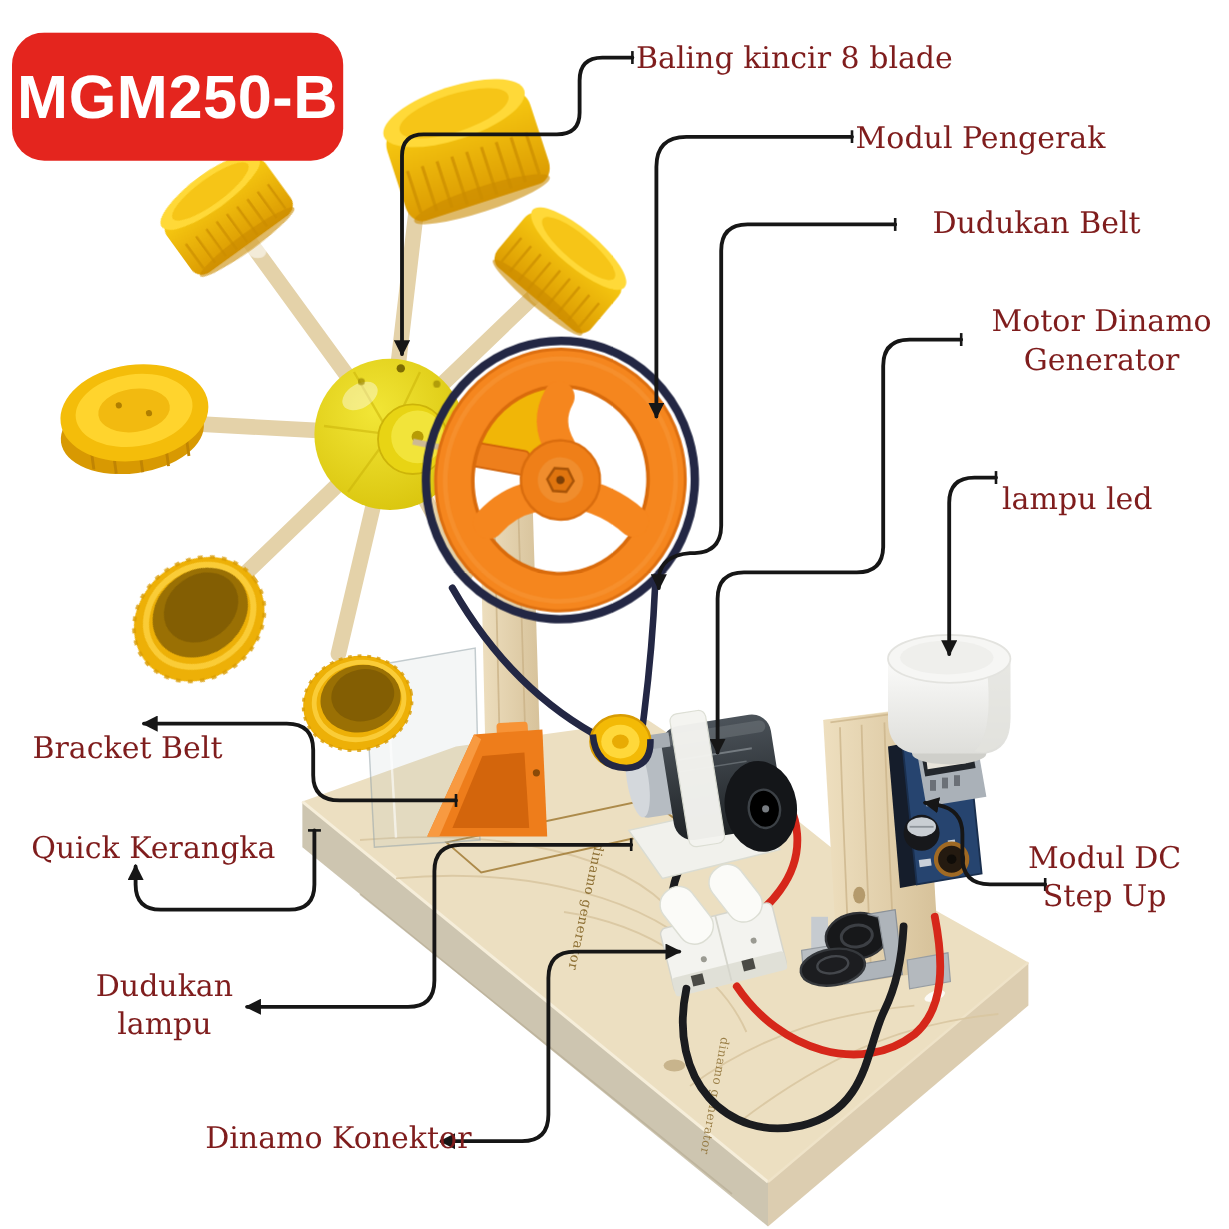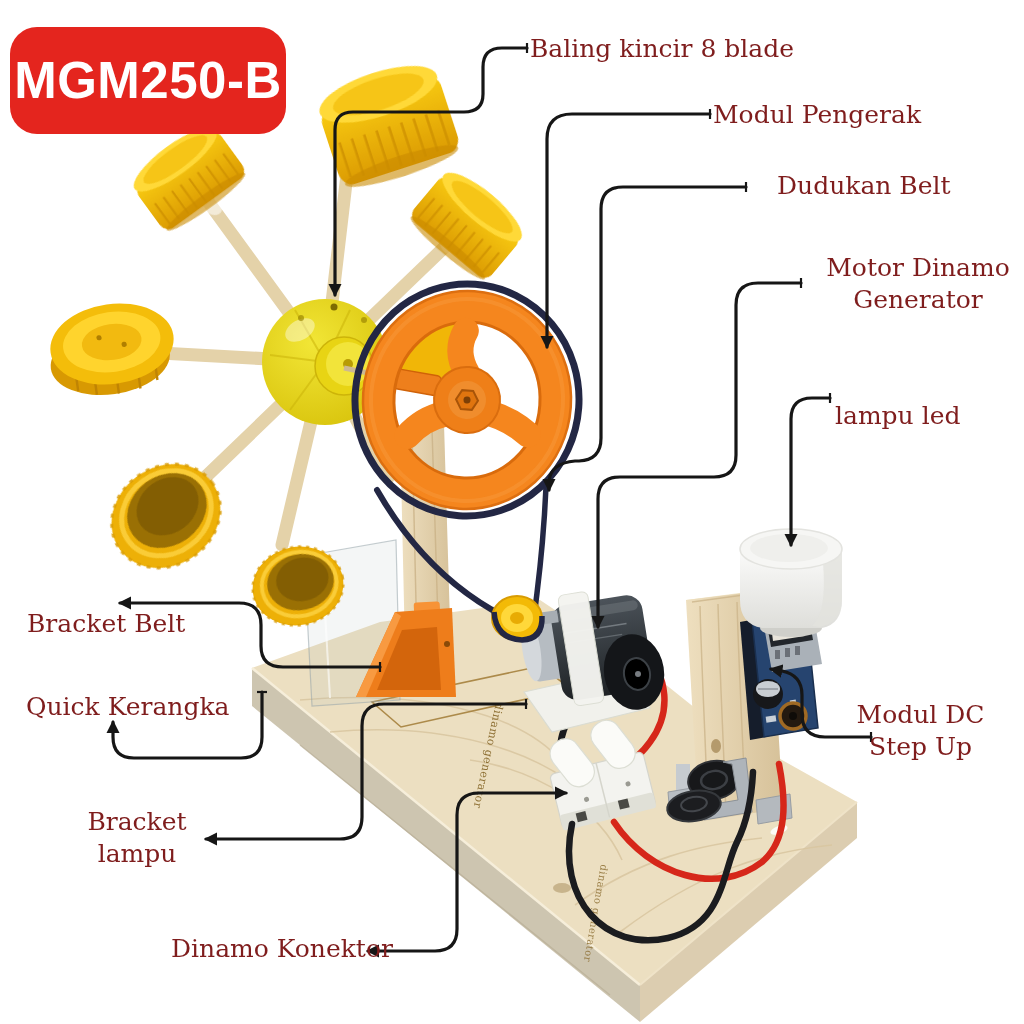--- a/index.html
+++ b/index.html
@@ -338,17 +338,17 @@
     <div>Generator</div>
   </div>
   <div class="lbl" style="left:835px;top:400px;">lampu led</div>
   <div class="lbl center" style="left:843px;top:699px;width:155px;">
     <div>Modul DC</div>
     <div>Step Up</div>
   </div>
   <div class="lbl" style="left:27px;top:608px;">Bracket Belt</div>
   <div class="lbl" style="left:26px;top:691px;">Quick Kerangka</div>
   <div class="lbl center" style="left:58px;top:806px;width:158px;">
-    <div>Bracket</div>
+    <div>Dudukan</div>
     <div>lampu</div>
   </div>
   <div class="lbl" style="left:171px;top:933px;">Dinamo Konektor</div>
 </div>
 
 </body></html>

